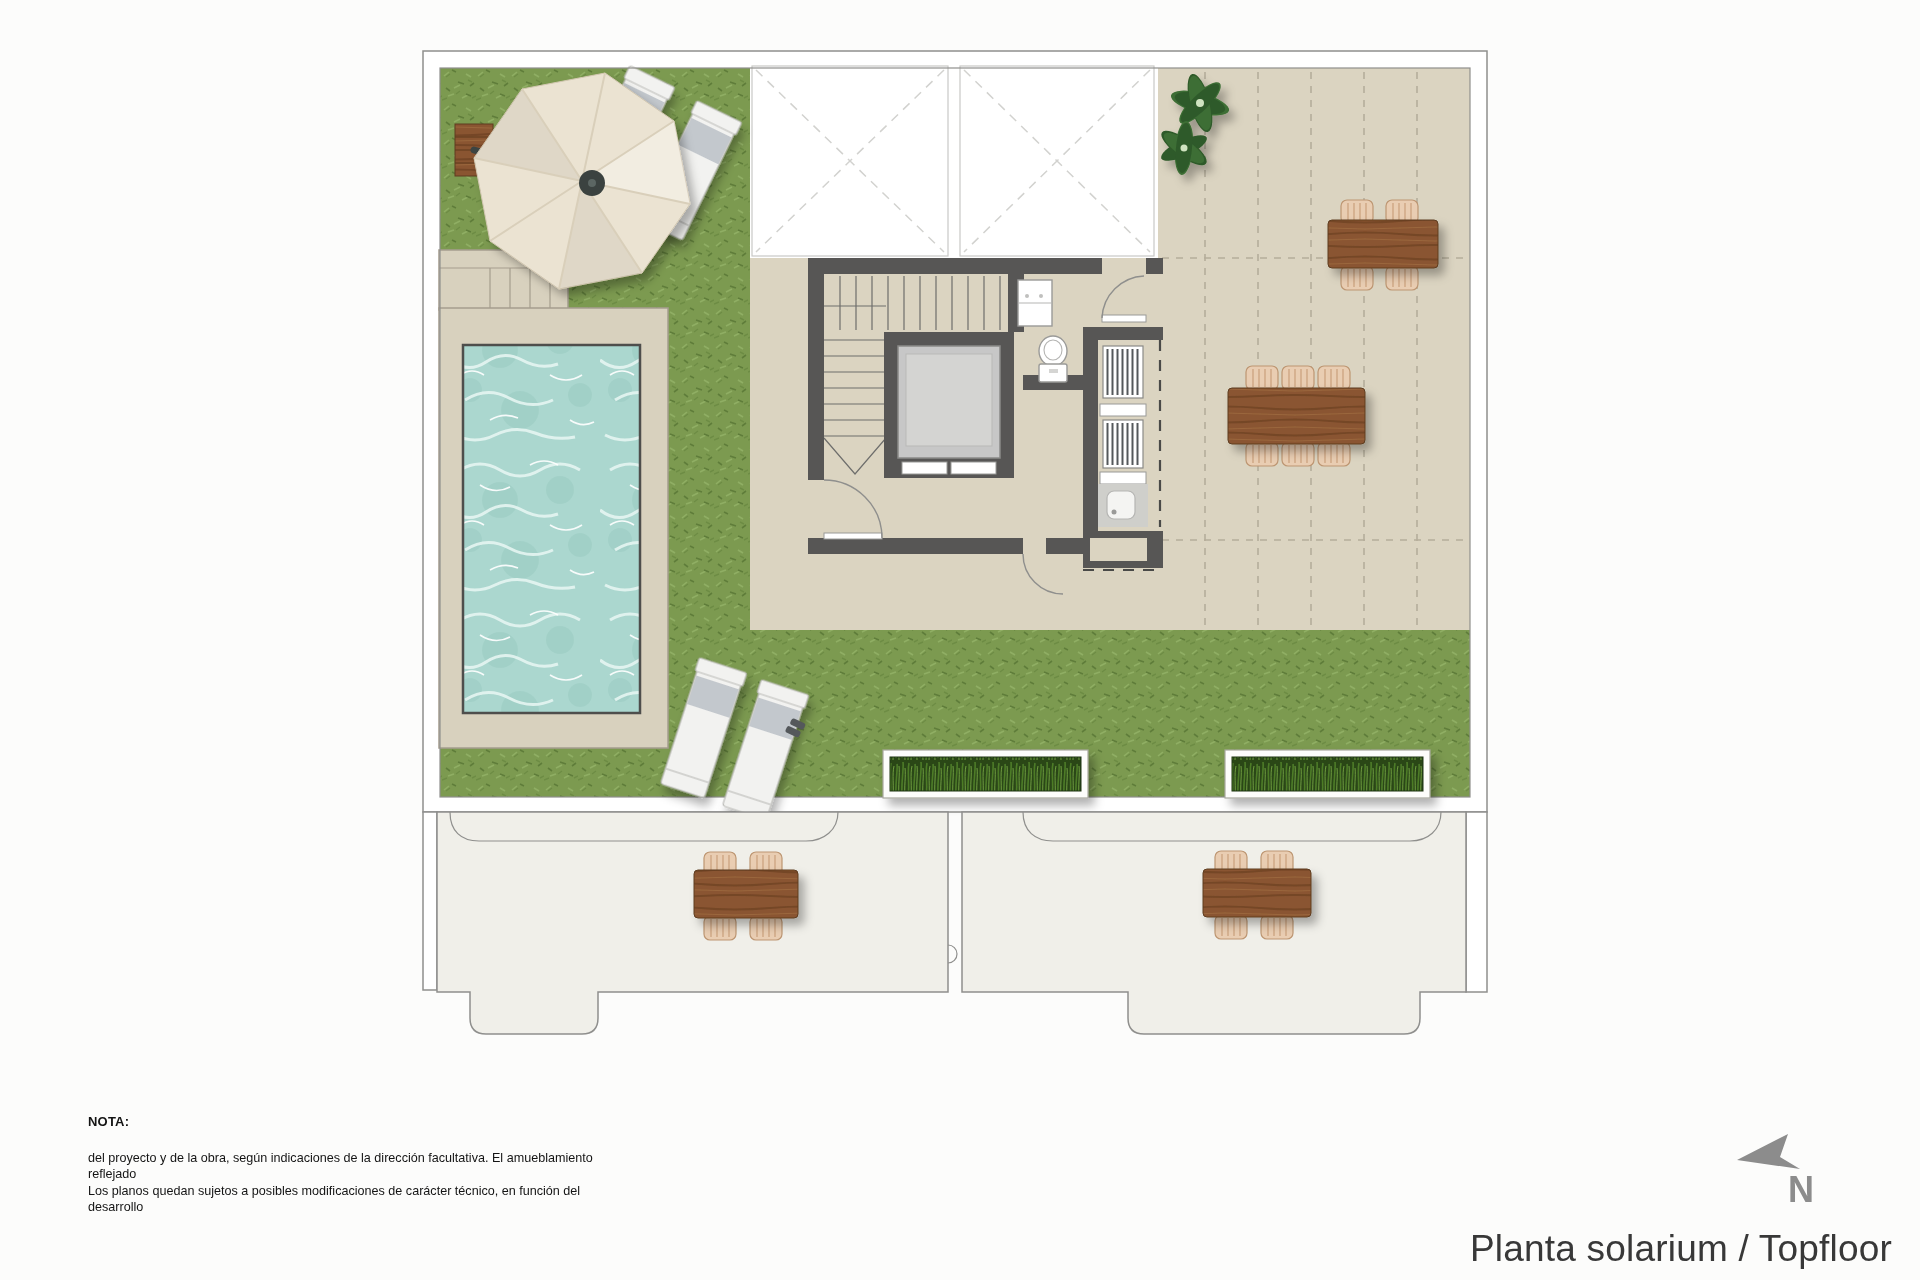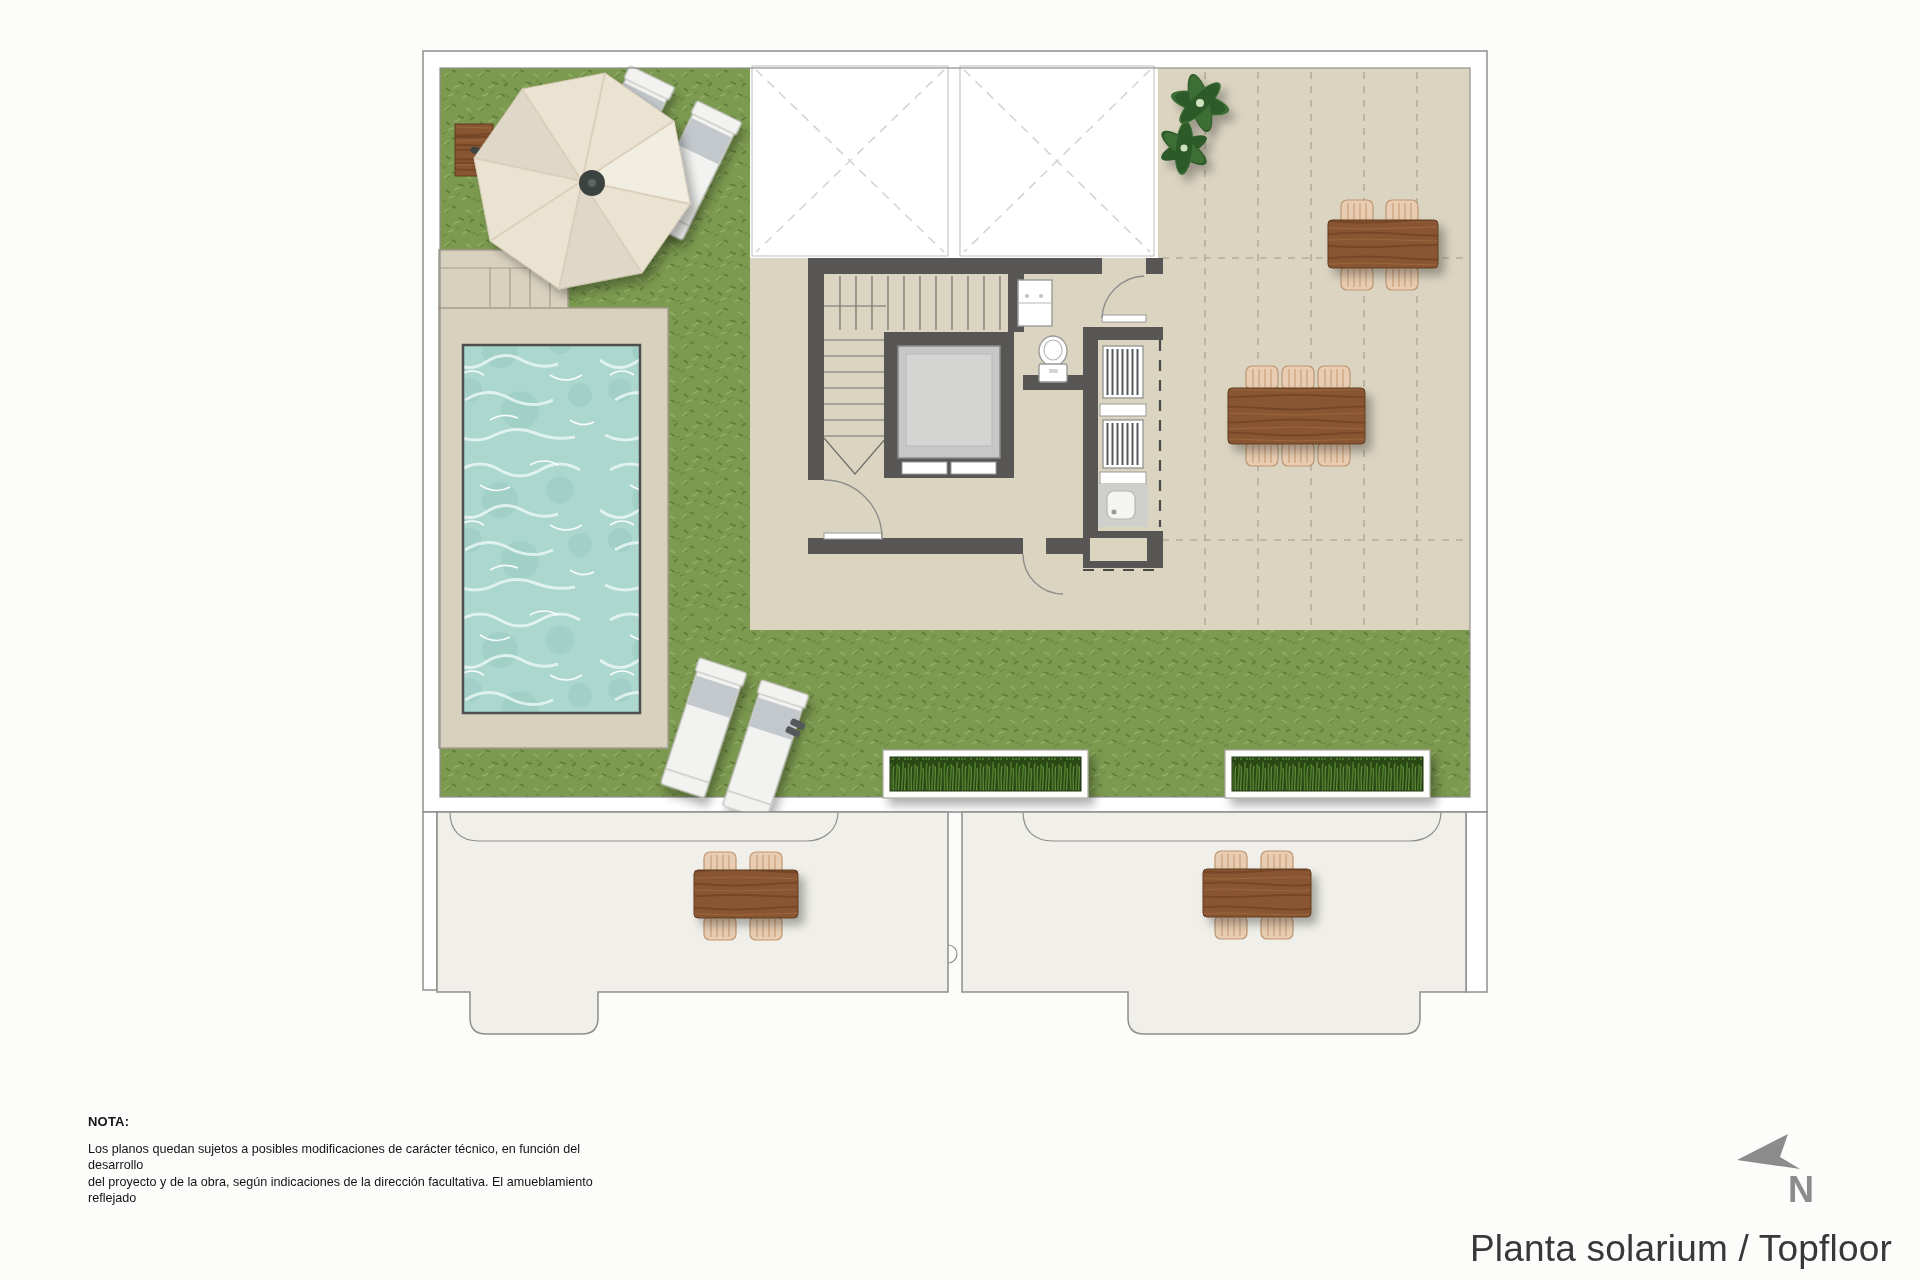--- a/index.html
+++ b/index.html
@@ -54,21 +54,21 @@
   .p-water{fill:var(--water,#abd7cf)}
   .p-wood{fill:var(--wood,#8a5531)}
   .p-pgrass{fill:var(--planter-green,#2a4618)}
   .north-shape{fill:var(--arrow-gray,#8c8c8c)}
 
   
   .nota{
     position:absolute;left:88px;top:1114px;width:540px;
     color:var(--text-dark,#141414);
   }
-  .nota-heading{font-size:13px;font-weight:bold;margin-bottom:12px;letter-spacing:.2px}
+  .nota-heading{font-size:13px;font-weight:bold;margin-bottom:21px;letter-spacing:.2px}
   .nota-line{font-size:12.6px;line-height:16.3px;font-weight:400}
   .page-title{
     position:absolute;right:28px;top:1228px;
     font-size:37px;color:var(--title-color,#383838);
     letter-spacing:.2px;text-align:center;font-weight:400;
   }
   .north{position:absolute;left:1690px;top:1122px;width:160px;height:110px}
   .north-n{fill:var(--arrow-gray,#8c8c8c);font-size:36px;font-weight:bold;font-family:"Liberation Sans",sans-serif}
 </style>
 </head>
@@ -340,20 +340,20 @@
   </g>
 </svg>
 
 <svg class="north" viewBox="0 0 160 110">
   <polygon class="north-shape" points="47,38 98,12 90,35 110,47"></polygon>
   <text x="98" y="80" class="north-n">N</text>
 </svg>
 
 <div class="nota">
   <div class="nota-heading">NOTA:</div>
+  <div class="nota-line">del proyecto y de la obra, según indicaciones de la dirección facultativa. El amueblamiento reflejado</div>
   <div class="nota-line">Los planos quedan sujetos a posibles modificaciones de carácter técnico, en función del desarrollo</div>
-  <div class="nota-line">del proyecto y de la obra, según indicaciones de la dirección facultativa. El amueblamiento reflejado</div>
 
 </div>
 
 <div class="page-title">Planta solarium / Topfloor</div>
 
 </div>
 
 </body></html>

